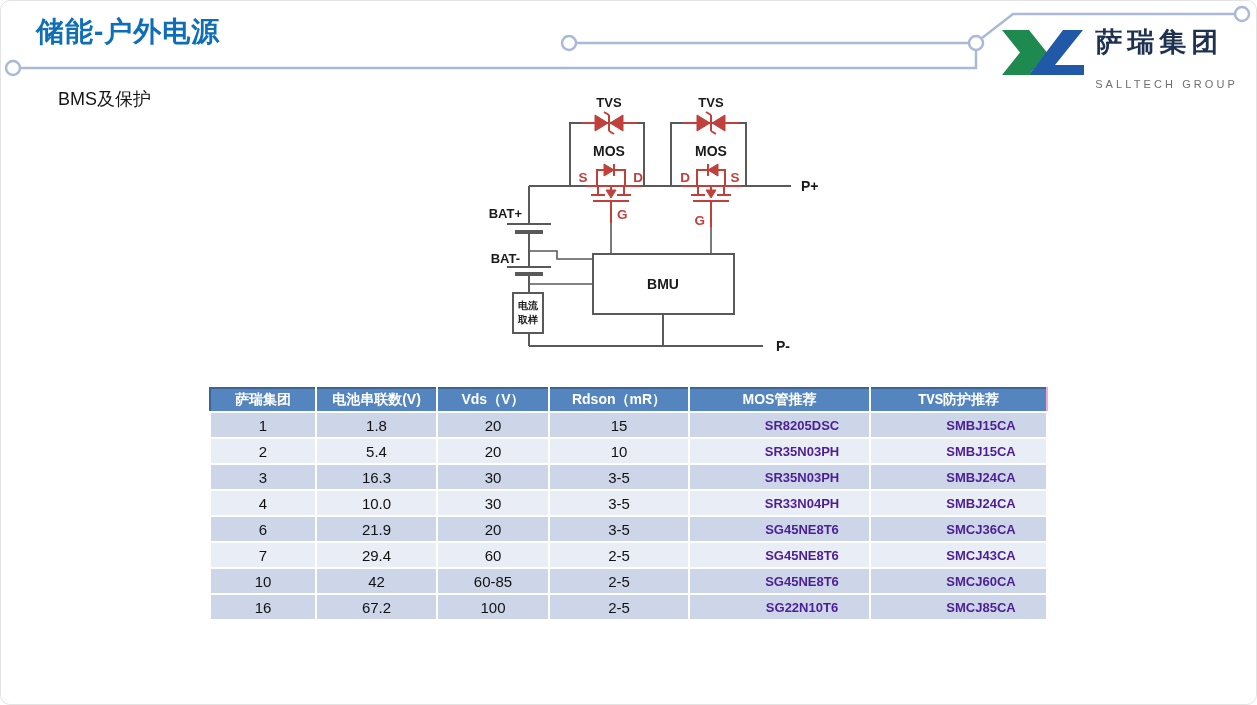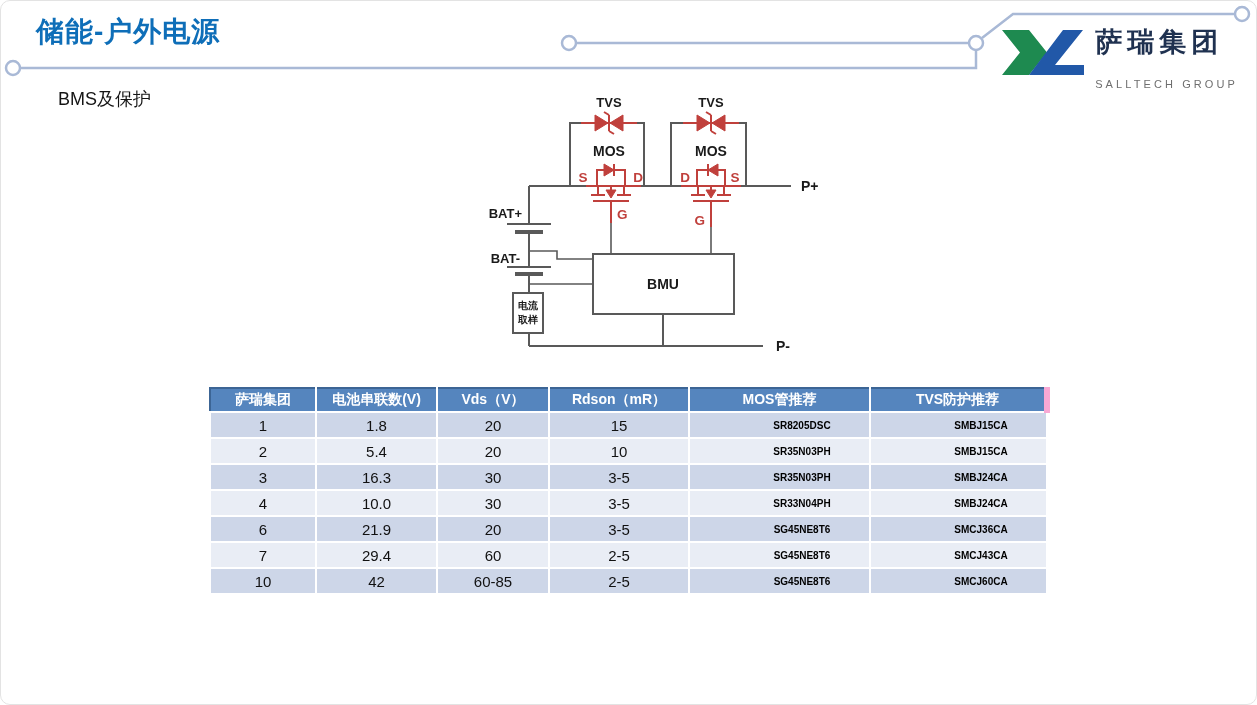--- a/index.html
+++ b/index.html
@@ -46,25 +46,25 @@
   }
   .rec-table th,.rec-table td{
     border:2px solid #ffffff;text-align:center;vertical-align:middle;
     padding:0;height:24px;overflow:hidden;white-space:nowrap;
   }
   .rec-table th{
     background:#5585BE;color:#ffffff;font-size:14px;font-weight:bold;height:22px;
   }
   .rec-table th{border-top:2px solid #3C6595;}
   .rec-table th:first-child{border-left:2px solid #3C6595;}
-  .rec-table th:last-child{border-right:6px solid #f9a8d4;}
+  .rec-table th:last-child{border-right:2px solid #f9a8d4;font-family:Liberation Mono, monospace;}
   .rec-table td{font-size:15px;color:#111111;}
   .band-dark td{background:#CDD6E8;}
   .band-light td{background:#E9EDF5;}
-  .rec-table td.red-cell{color:#000000;font-weight:bold;font-size:10px;padding-left:45px;}
+  .rec-table td.red-cell{color:#4c1d95;font-weight:bold;font-size:13px;padding-left:45px;}
   .col1{width:106px}.col2{width:121px}.col3{width:112px}.col4{width:140px}.col5{width:181px}.col6{width:177px}
 </style>
 </head>
 <body>
 
 <div class="slide">
 
   <svg class="decor" width="1257" height="90" viewBox="0 0 1257 90">
     <path d="M19 67 H975 V42"></path>
     <path d="M575 42 H968"></path>
@@ -247,16 +247,24 @@
           <td class="red-cell">SMCJ43CA</td>
         </tr>
         <tr class="band-dark">
           <td>10</td>
           <td>42</td>
           <td>60-85</td>
           <td>2-5</td>
           <td class="red-cell">SG45NE8T6</td>
           <td class="red-cell">SMCJ60CA</td>
         </tr>
+        <tr class="band-dark">
+          <td>16</td>
+          <td>67.2</td>
+          <td>100</td>
+          <td>2-5</td>
+          <td class="red-cell">SG22N10T6</td>
+          <td class="red-cell">SMCJ85CA</td>
+        </tr>
       </tbody>
   </table>
 
 </div>
 
 </body></html>

